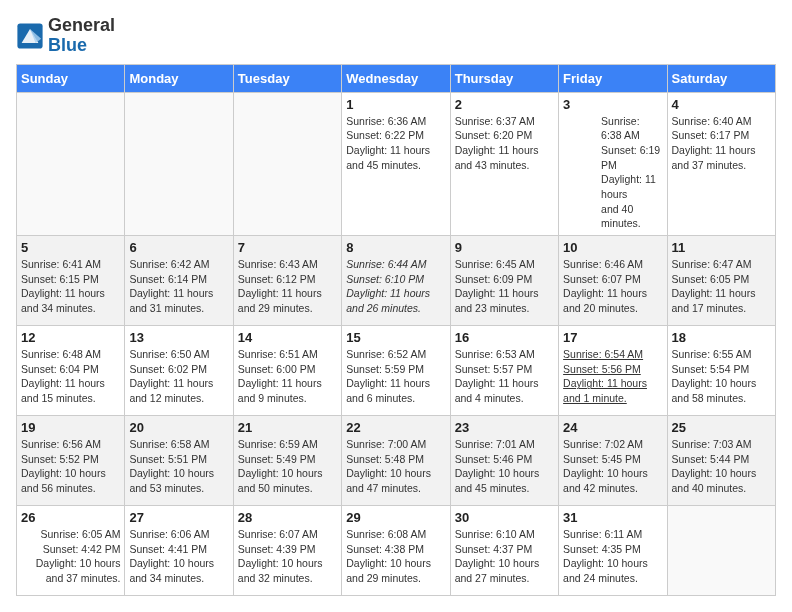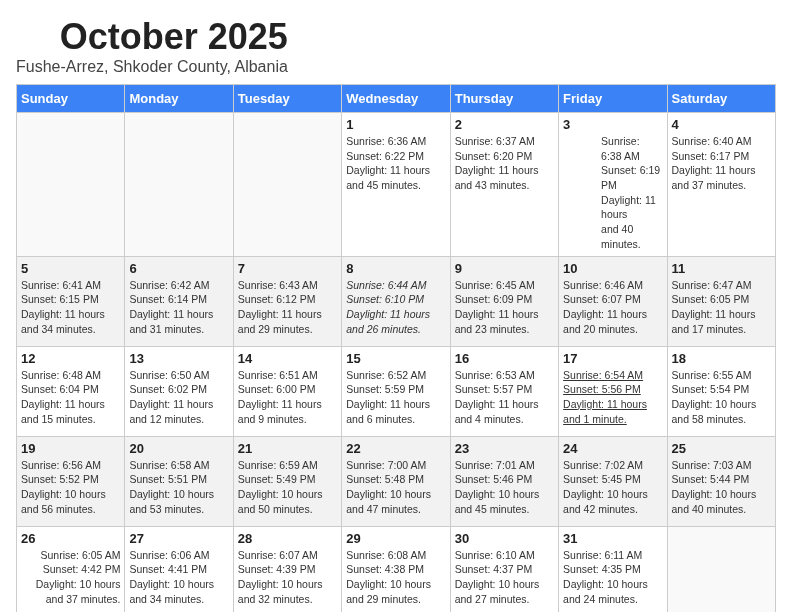--- a/index.html
+++ b/index.html
@@ -88,23 +88,30 @@
       background: #f2f2f2;
     }
     .empty-cell {
       background: #f9f9f9 !important;
     }
   </style>
 </head>
 <body>
 
 <div class="header-area">
-  <div class="title-area">
-    <div class="month-title">October 2025</div>
-    <div class="subtitle">Fushe-Arrez, Shkoder County, Albania</div>
+  <div class="logo">
+    <svg class="logo-icon" viewBox="0 0 40 40">
+      <rect x="2" y="2" width="36" height="36" rx="4" fill="#1a6aad"></rect>
+      <polygon points="8,30 20,10 32,30" fill="white" opacity="0.9"></polygon>
+      <polygon points="20,10 36,24 28,30" fill="#a8d0f0" opacity="0.8"></polygon>
+    </svg>
+    <div class="logo-text">
+      <div class="logo-general">General</div>
+      <div class="logo-blue">Blue</div>
+    </div>
   </div>
 </div>
 
 <table class="calendar">
   <thead>
     <tr>
     <th>Sunday</th>
         <th>Monday</th>
         <th>Tuesday</th>
         <th>Wednesday</th>

